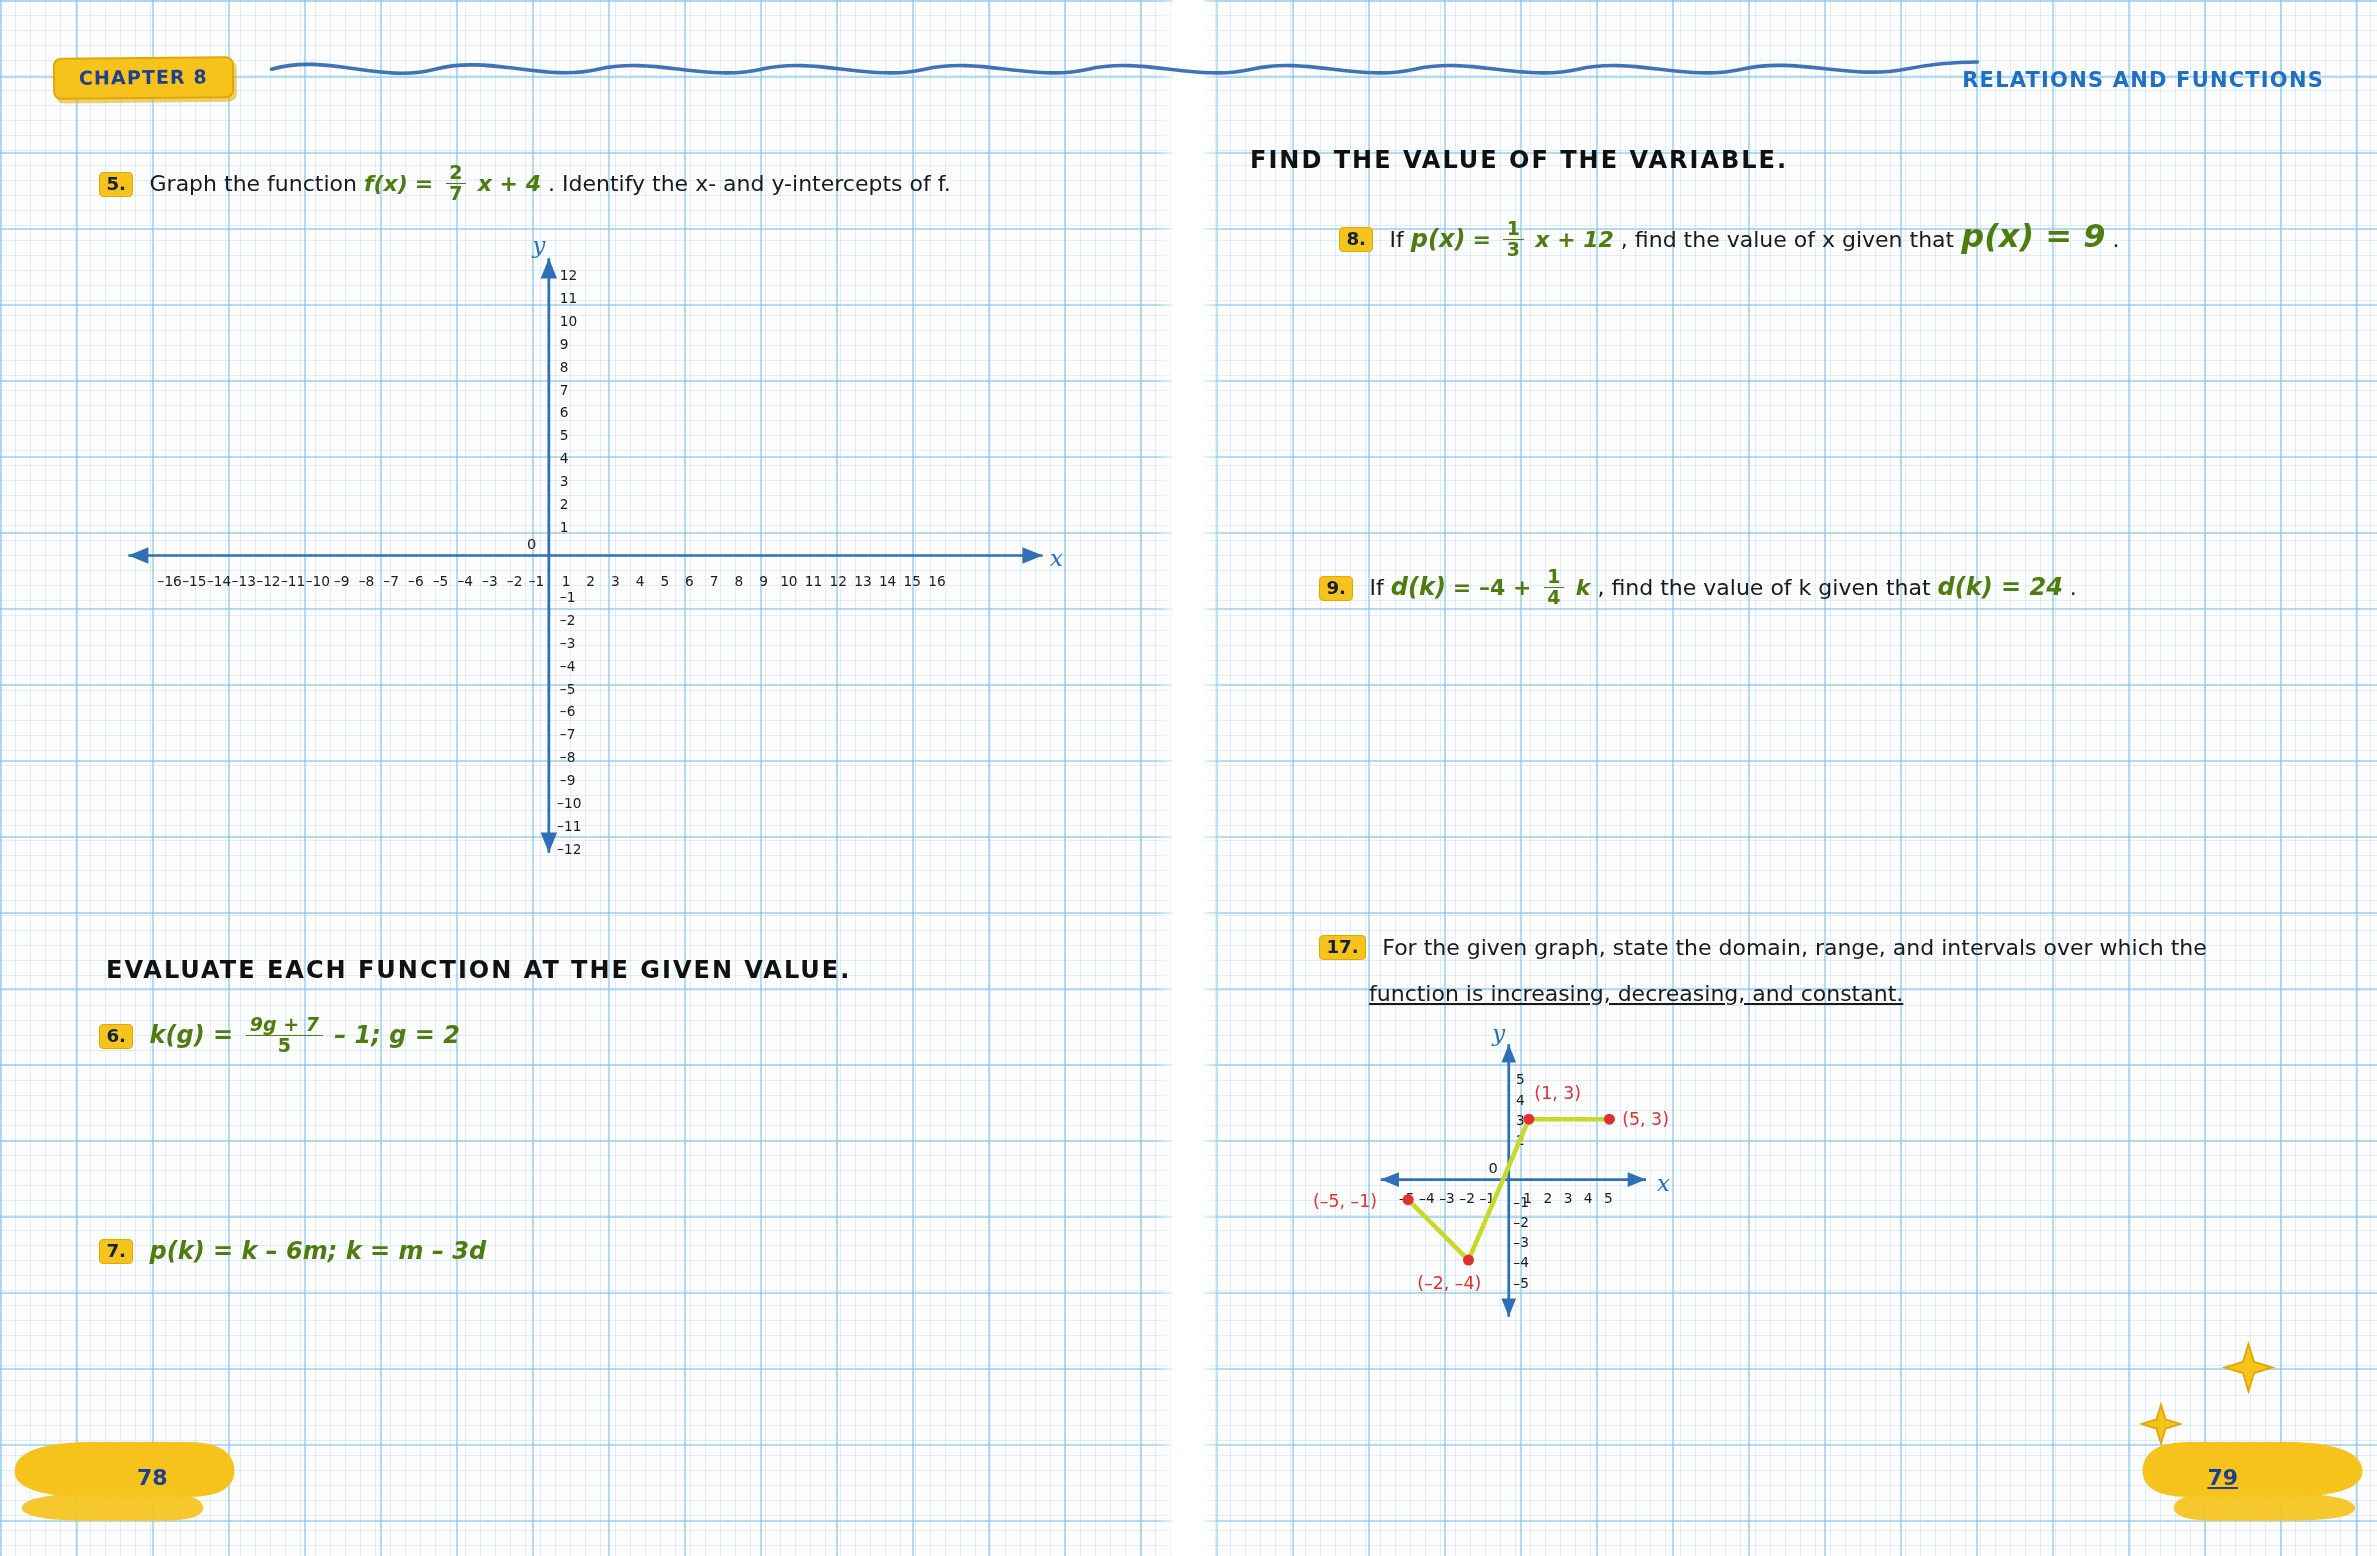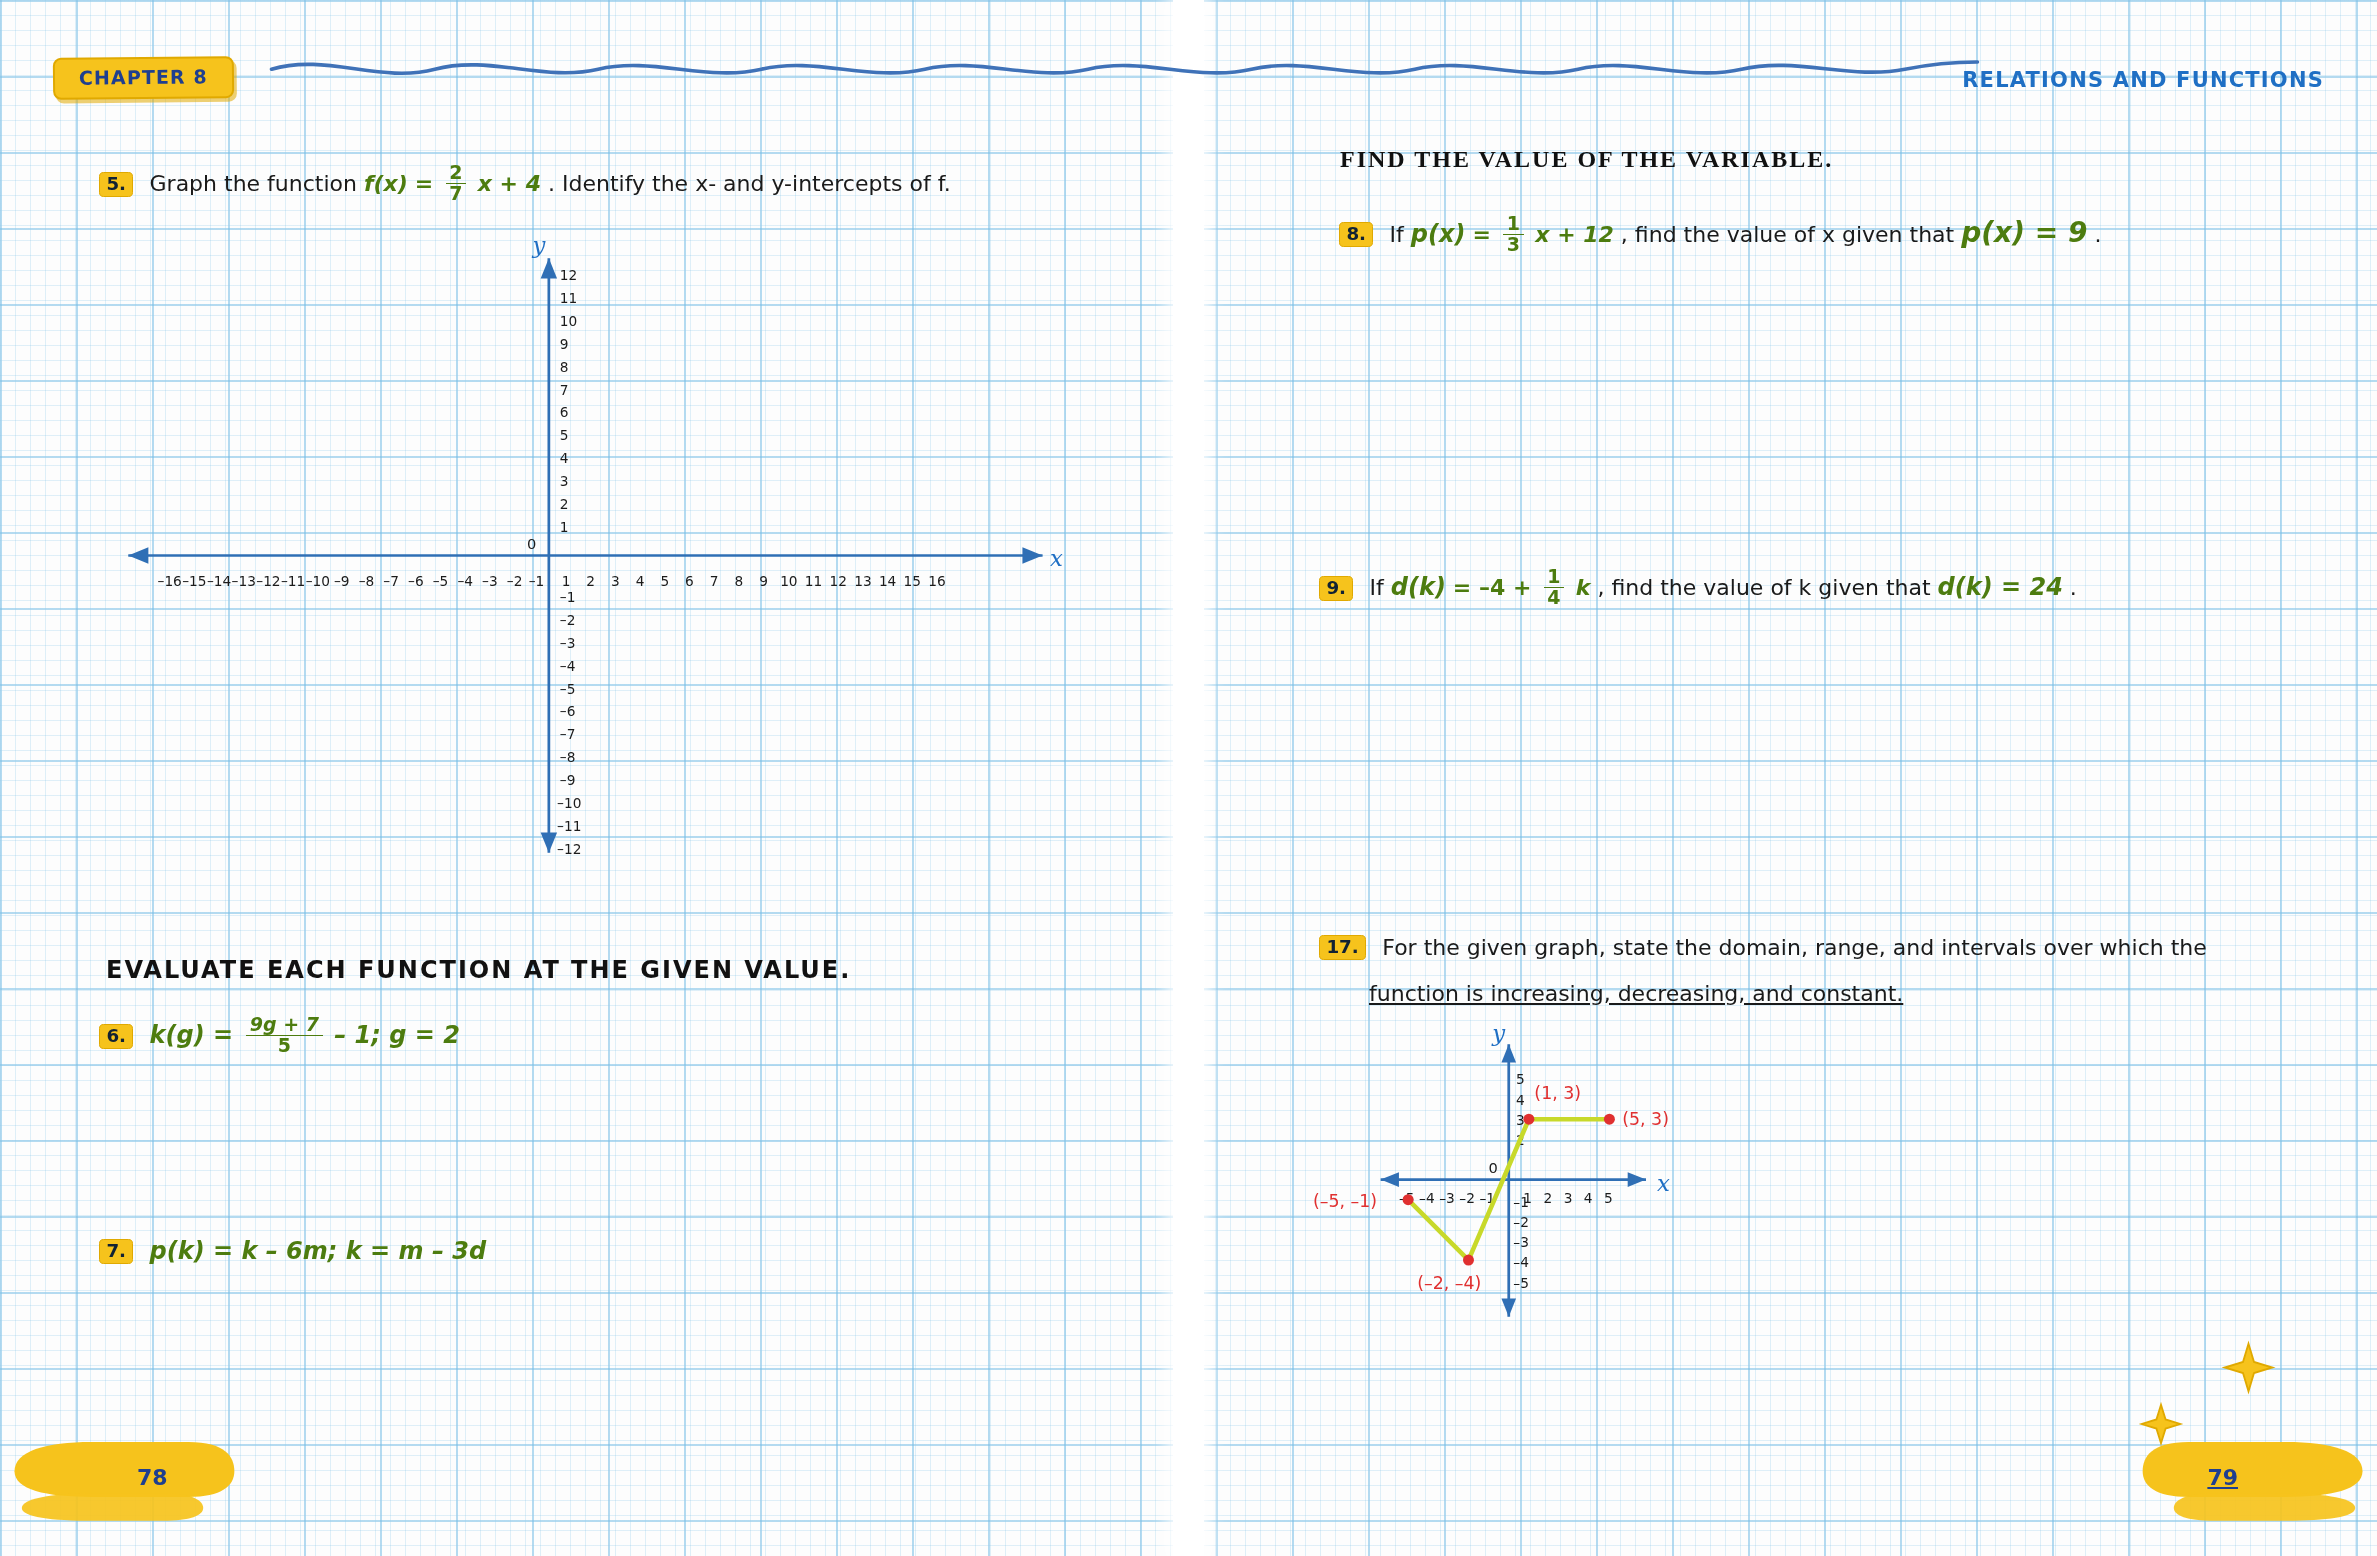--- a/index.html
+++ b/index.html
@@ -236,34 +236,34 @@
 </div>
 
 <div class="footer-blob" style="left:9.1px;bottom:25.6px;">
   <svg width="229" height="101" viewBox="0 0 250 110">
     <path d="M6,46 C6,24 40,14 90,14 L196,14 C236,14 246,30 246,46 C246,62 232,74 196,74 L90,74 C40,74 6,66 6,46 Z" fill="#f6c31c"></path>
     <path d="M14,86 C14,76 46,70 92,70 L168,70 C200,70 212,78 212,86 C212,94 198,100 168,100 L92,100 C46,100 14,96 14,86 Z" fill="#f6c31c" opacity="0.92"></path>
   </svg>
 </div>
 <div class="page-num" style="left:137px;bottom:66px;">78</div>
 
-<div class="section-head" style="left:1340px;top:146px;font-family:Liberation Serif, serif;">FIND THE VALUE OF THE VARIABLE.</div>
+<div class="section-head" style="left:1250px;top:146px;">FIND THE VALUE OF THE VARIABLE.</div>
 
 <div class="q" style="left:1319px;top:212px;width:988px;padding-left:20px;">
   <span class="num-badge">8.</span>
   <span>If </span>
   <span class="blue it" style="font-size:24px">p(x)</span>
   <span class="blue"> = </span>
   <span class="frac blue">
     <span class="n">1</span>
     <span class="d">3</span>
   </span>
   <span class="blue it">x + 12</span>
   <span>, find the value of x given that </span>
-  <span class="blue it" style="font-size:28px">p(x) = 9</span>
+  <span class="blue it" style="font-size:32px">p(x) = 9</span>
   <span>.</span>
 </div>
 
 <div class="q" style="left:1319px;top:569px;width:988px;">
   <span class="num-badge">9.</span>
   <span>If </span>
   <span class="blue it" style="font-size:24px">d(k)</span>
   <span class="blue"> = –4 + </span>
   <span class="frac blue">
     <span class="n">1</span>

